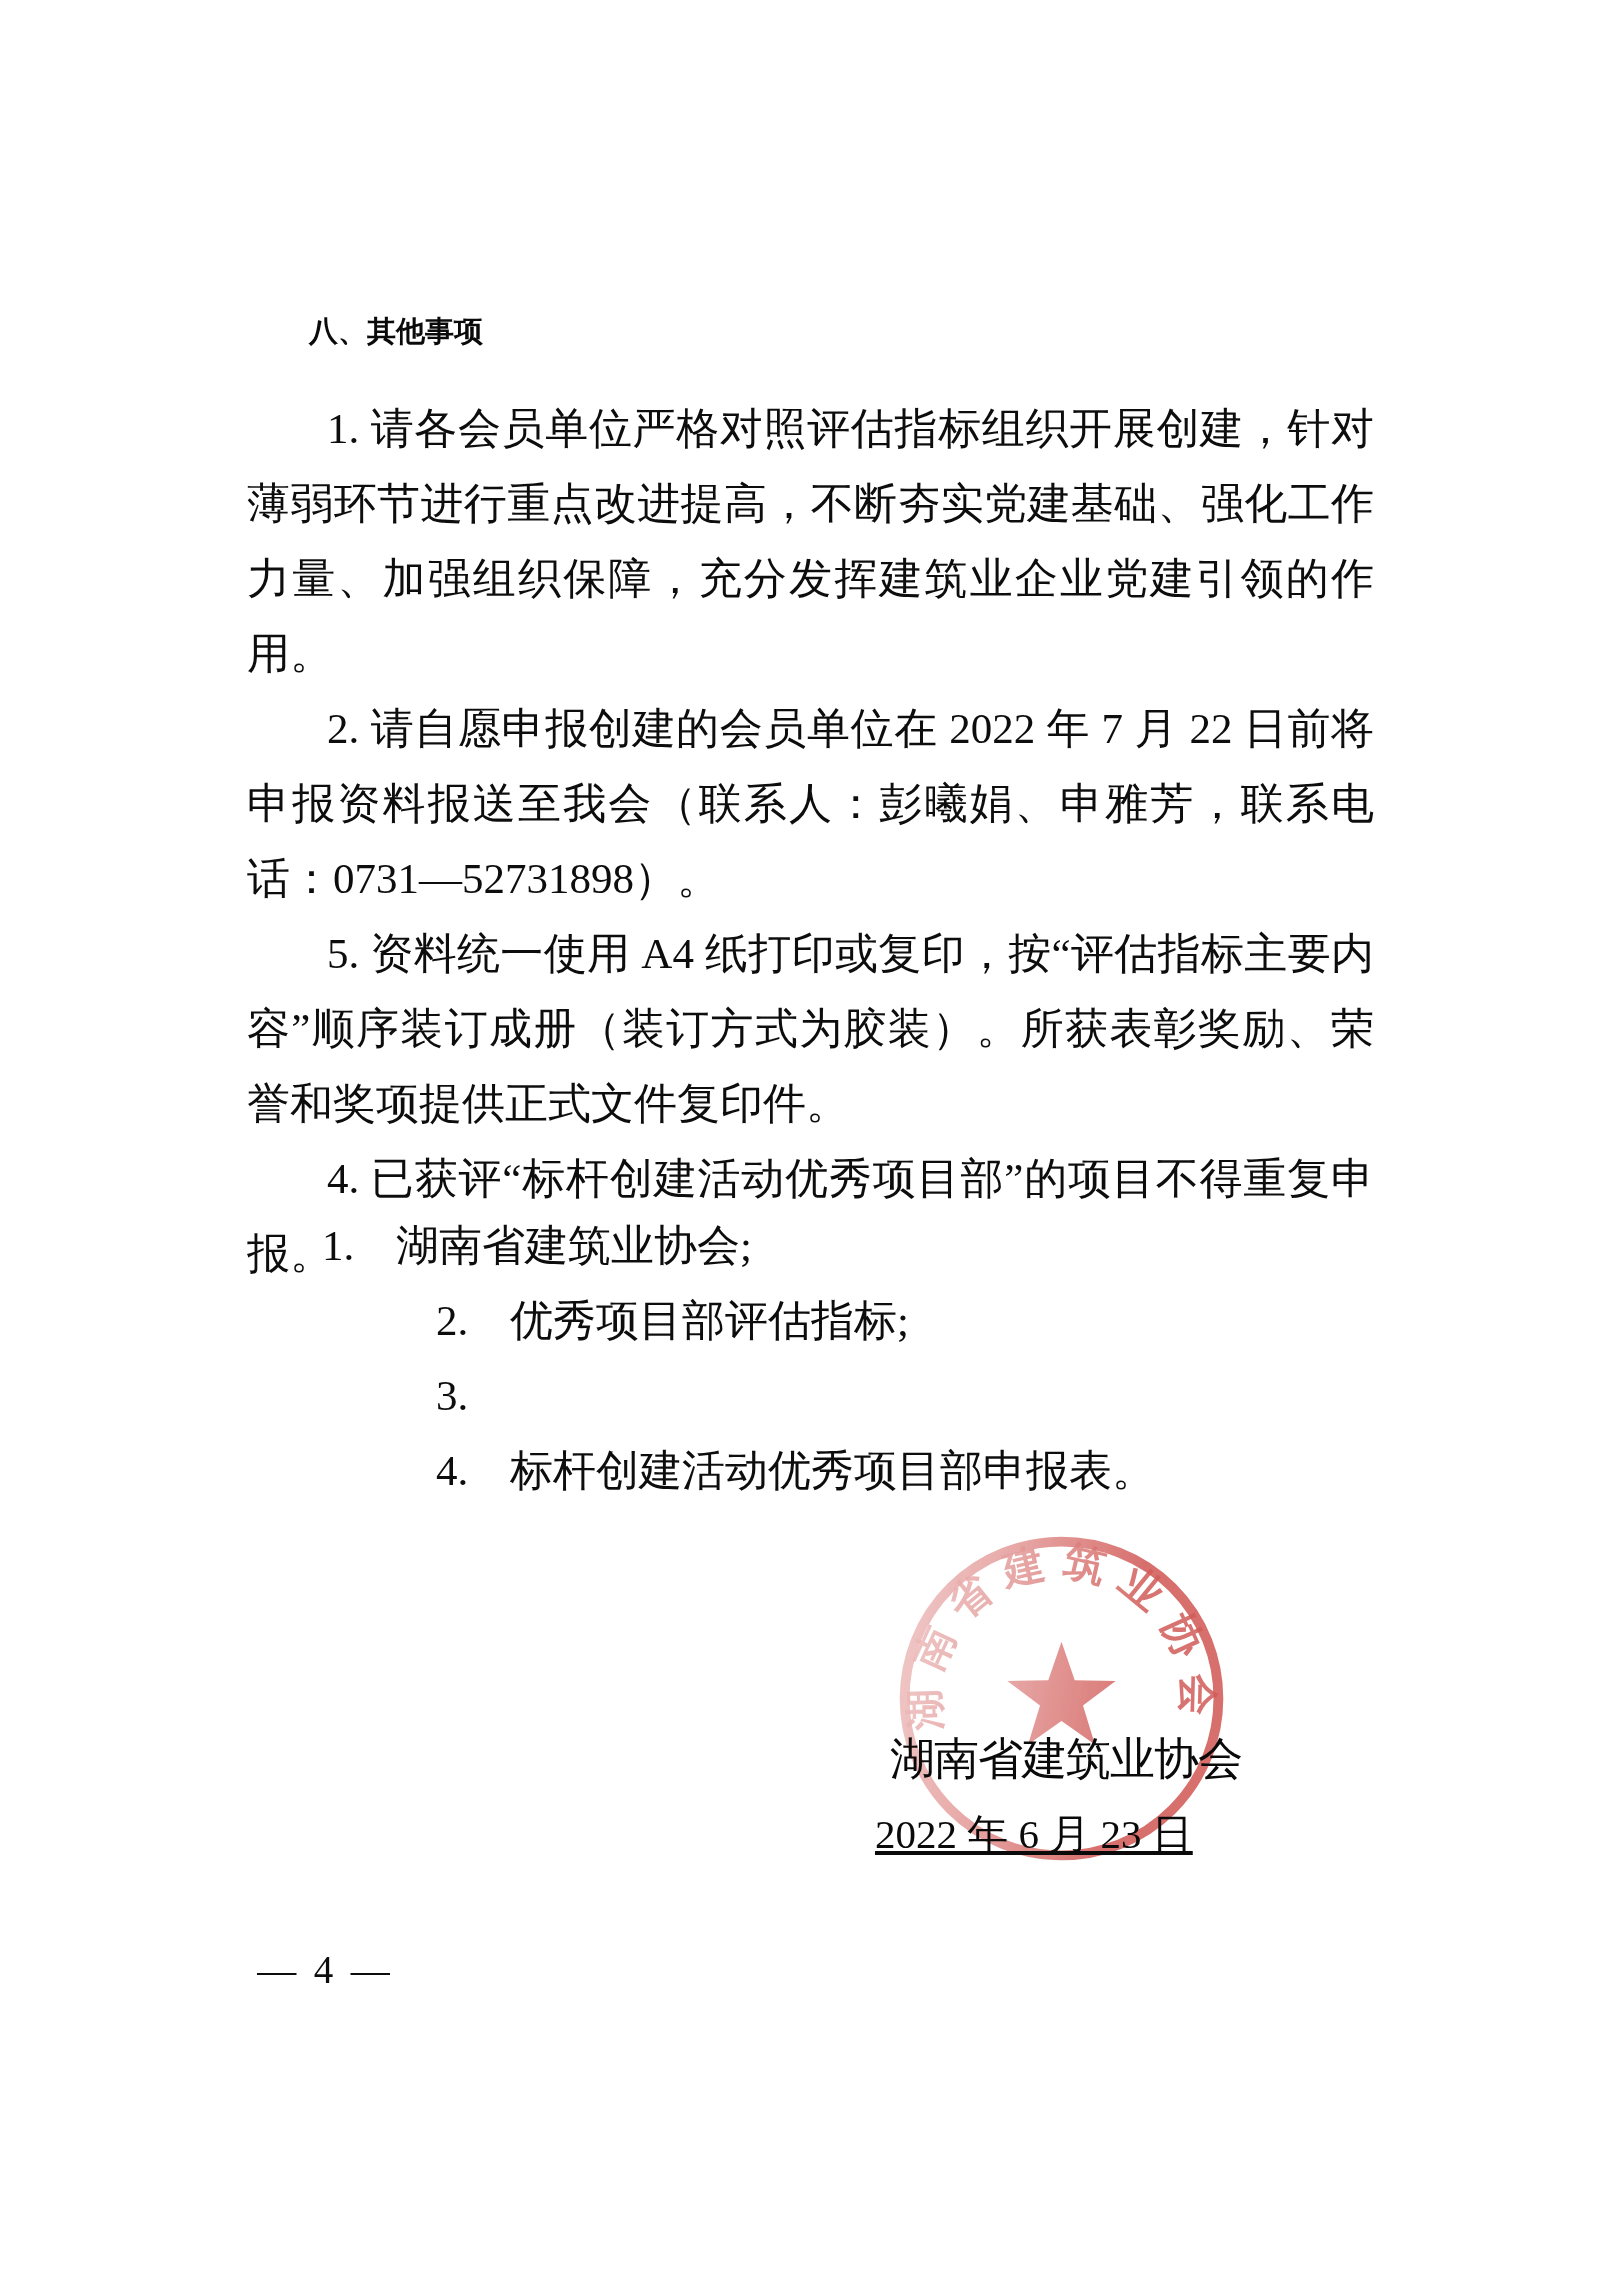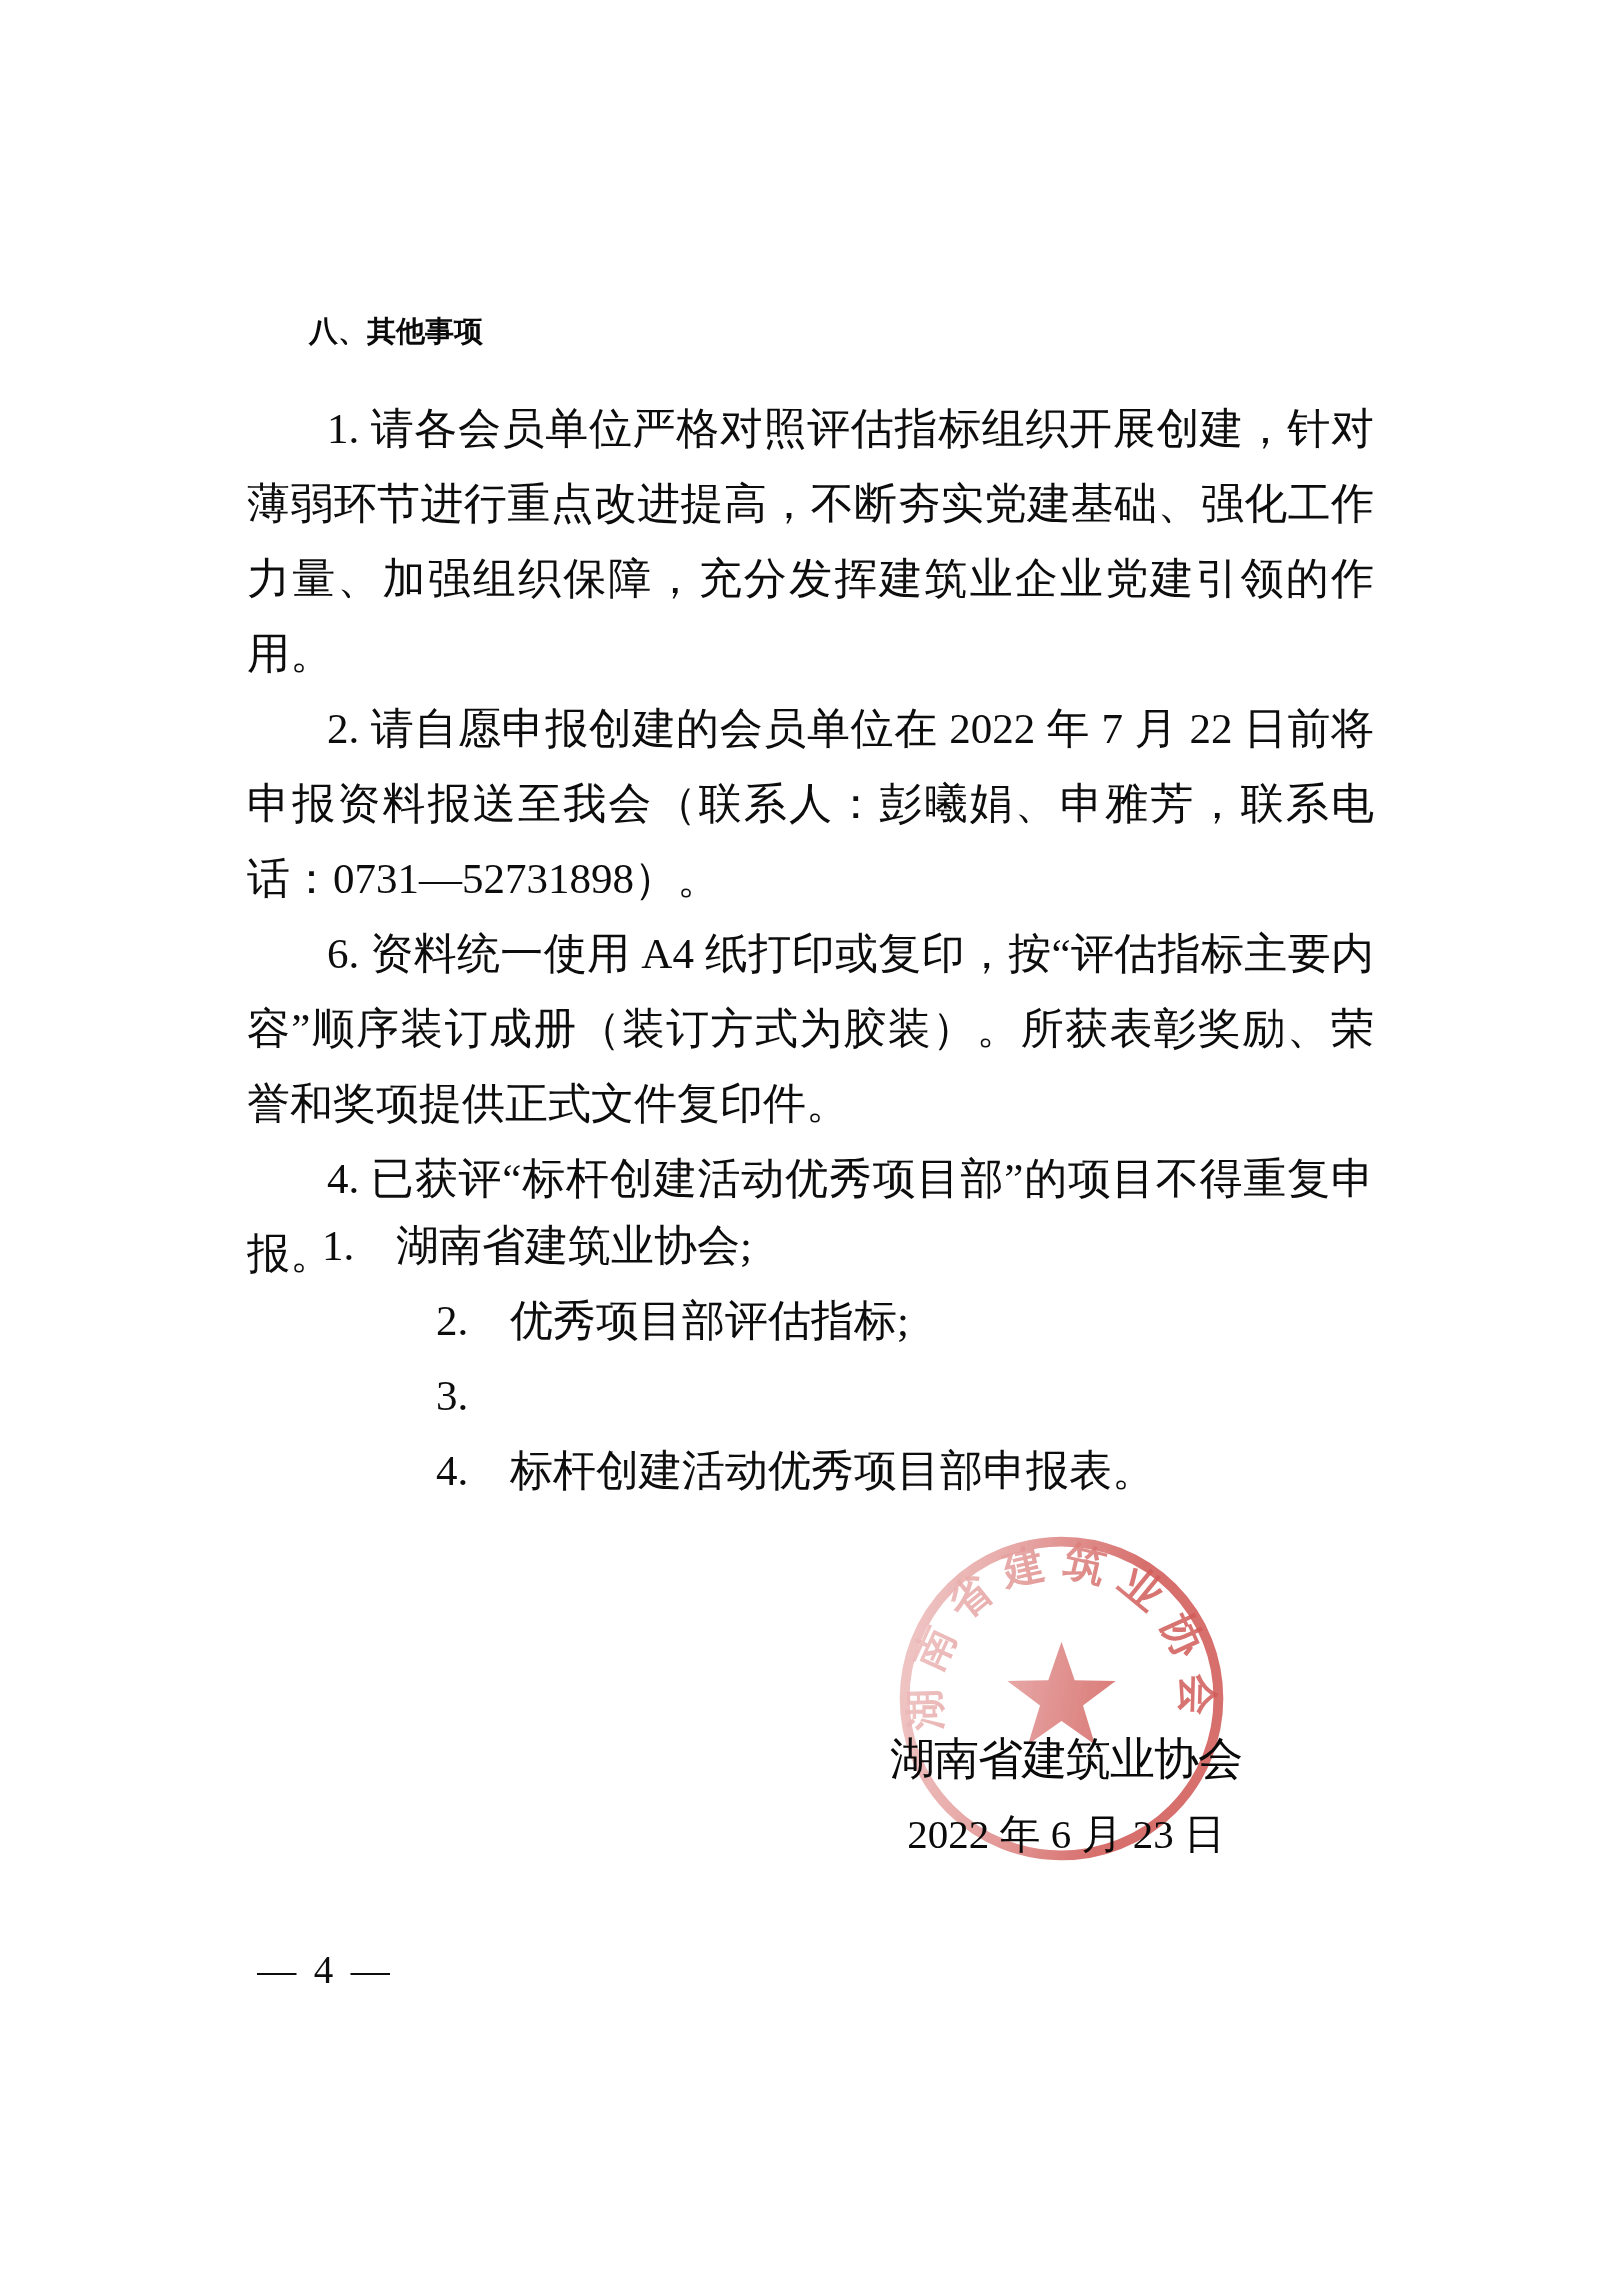--- a/index.html
+++ b/index.html
@@ -42,40 +42,40 @@
     font-family:"Liberation Serif","DejaVu Serif",serif;
     font-weight:bold; font-size:42px; letter-spacing:15px;
   }
   .sig-org {
     position:absolute; left:875px; top:1729px; width:382px;
     z-index:2; text-align:center;
     font-size:45px; letter-spacing:-1px; color:#0a0a0a; white-space:nowrap;
   }
   .sig-date {
     position:absolute; left:875px; top:1807px; width:382px;
-    z-index:2; text-align:center;
-    font-size:41px; color:#0a0a0a; white-space:nowrap;
+    z-index:2; 
+    font-size:41px; color:#0a0a0a; white-space:nowrap;text-decoration:underline;
   }
   .page-num {
     position:absolute; left:245px; top:1947px; width:157px;
     text-align:center; font-size:39px; color:#0d0d0d;
     word-spacing:7.8px; white-space:nowrap;
   }
 </style>
 </head>
 <body>
 
 <div class="page">
 
   <h2 class="heading">八、其他事项</h2>
 
   <div class="body-text">
     <p>1. 请各会员单位严格对照评估指标组织开展创建，针对薄弱环节进行重点改进提高，不断夯实党建基础、强化工作力量、加强组织保障，充分发挥建筑业企业党建引领的作用。</p>
     <p>2. 请自愿申报创建的会员单位在 2022 年 7 月 22 日前将申报资料报送至我会（联系人：彭曦娟、申雅芳，联系电话：0731—52731898）。</p>
-    <p>6. 资料统一使用 A4 纸打印或复印，按“评估指标主要内容”顺序装订成册（装订方式为胶装）。所获表彰奖励、荣誉和奖项提供正式文件复印件。</p>
+    <p>5. 资料统一使用 A4 纸打印或复印，按“评估指标主要内容”顺序装订成册（装订方式为胶装）。所获表彰奖励、荣誉和奖项提供正式文件复印件。</p>
     <p>4. 已获评“标杆创建活动优秀项目部”的项目不得重复申报。</p>
   </div>
 
   <div class="attachments">
     <div class="att-row">
       <span class="att-num">1.</span>
       <span class="att-text">湖南省建筑业协会;</span>
     </div>
     <div class="att-row">
       <span class="att-label"></span>

